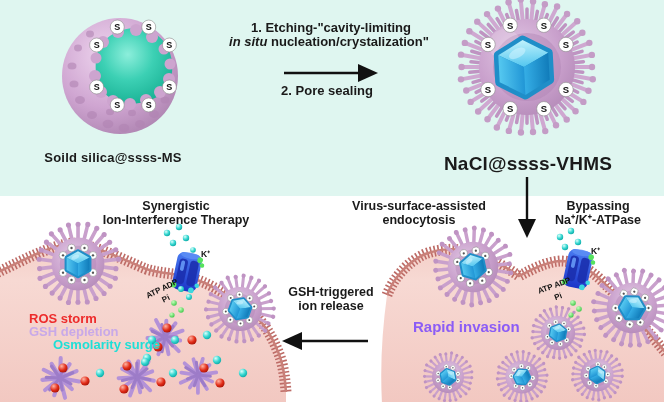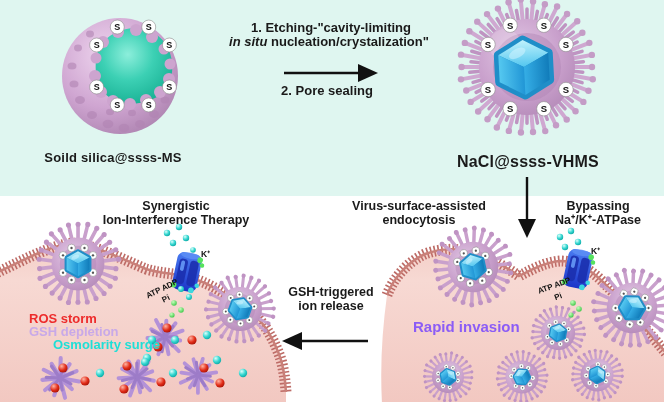--- a/index.html
+++ b/index.html
@@ -1,21 +1,21 @@
 <!DOCTYPE html>
 <html><head>
 <meta charset="utf-8">
 <style>
   html,body{margin:0;padding:0;background:#fff;}
   .stage{position:relative;width:664px;height:402px;overflow:hidden;
          font-family:"Liberation Sans",sans-serif;background:#ffffff;}
   .stage svg{position:absolute;left:0;top:0;}
   .lbl{position:absolute;font-weight:bold;color:#1a1a1a;white-space:nowrap;
        transform:translateX(-50%);text-align:center;z-index:5;}
-  .particle-label{font-size:16px;letter-spacing:0.2px;}
+  .particle-label{font-size:19px;letter-spacing:0.2px;}
   .particle-label.small{font-size:13px;}
   .reaction{font-size:13px;line-height:14px;}
   .panel-title{font-size:12.5px;line-height:14px;}
   .fx{position:absolute;font-weight:bold;font-size:13px;line-height:13px;
       white-space:nowrap;z-index:5;padding-left:13px;}
   .fx.ros{color:#ed2b2b;}
   .fx.gsh{color:#c8a9e8;}
   .fx.osm{color:#1fdfd6;margin-left:24px;}
   .rapid{position:absolute;font-weight:bold;font-size:15px;color:#8b5cf6;
          white-space:nowrap;z-index:5;}

